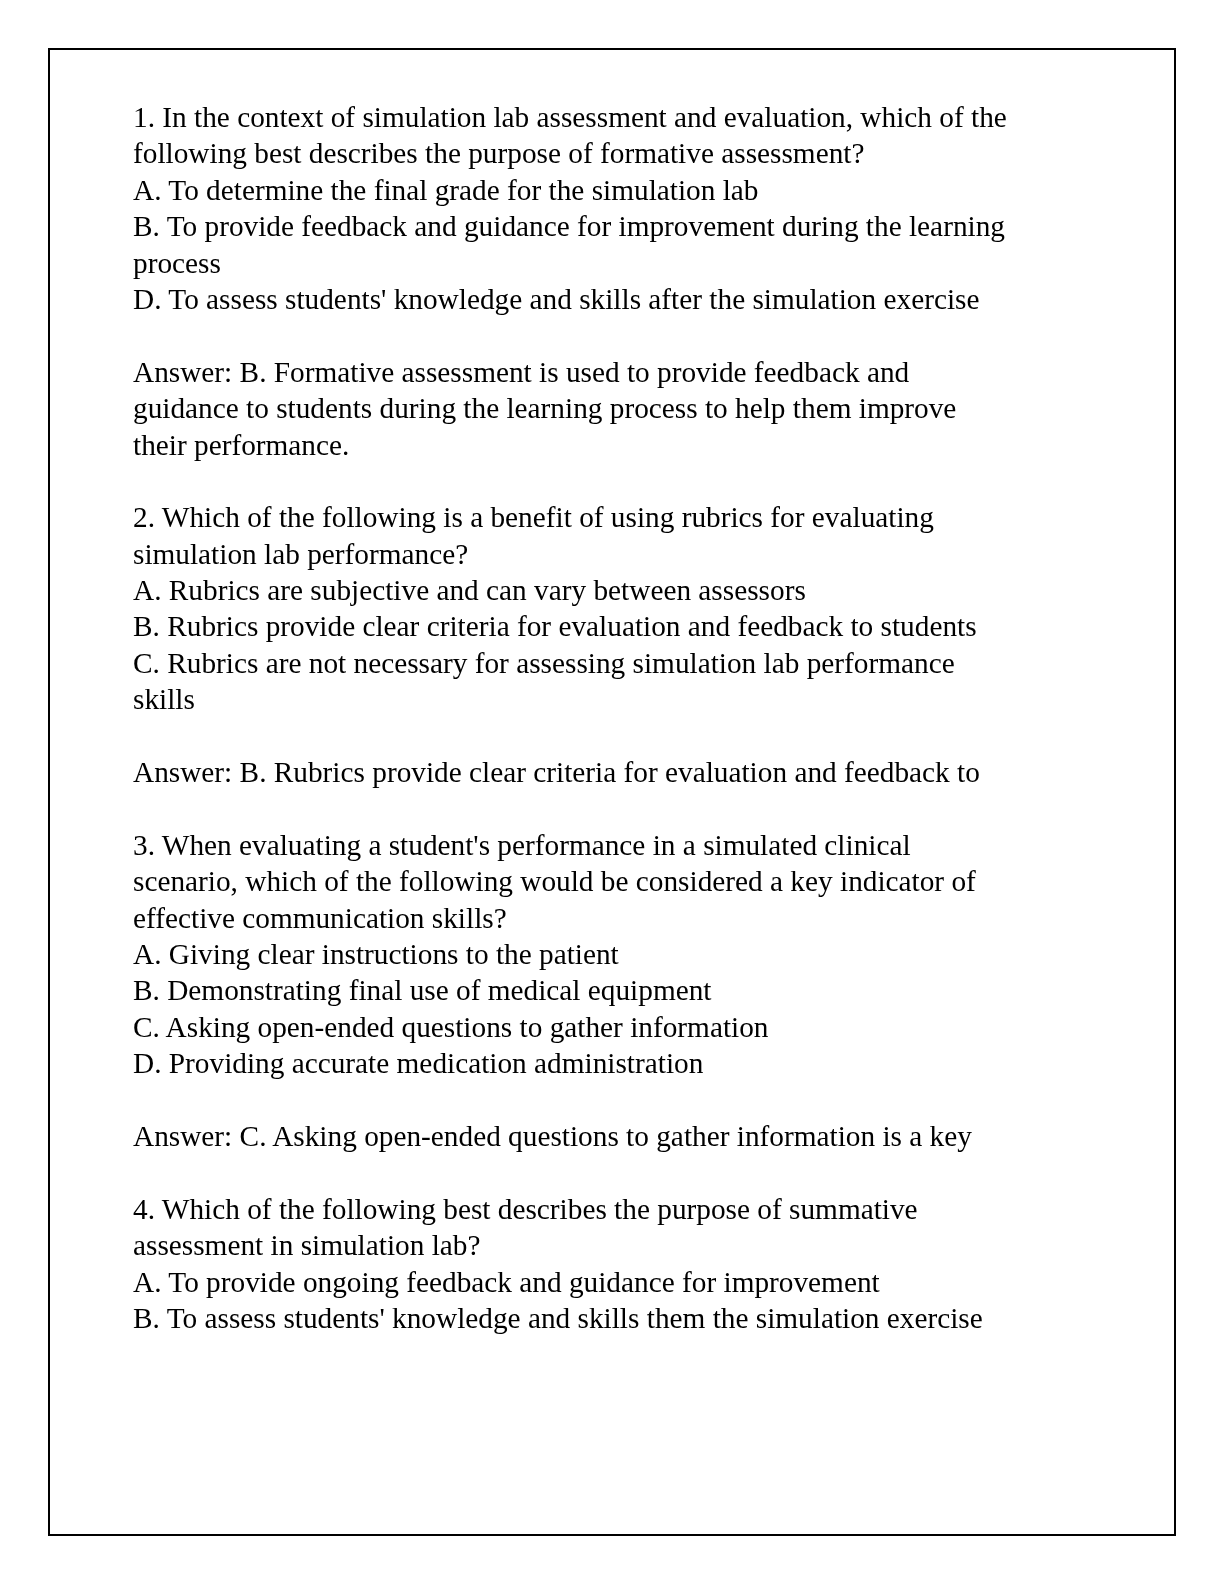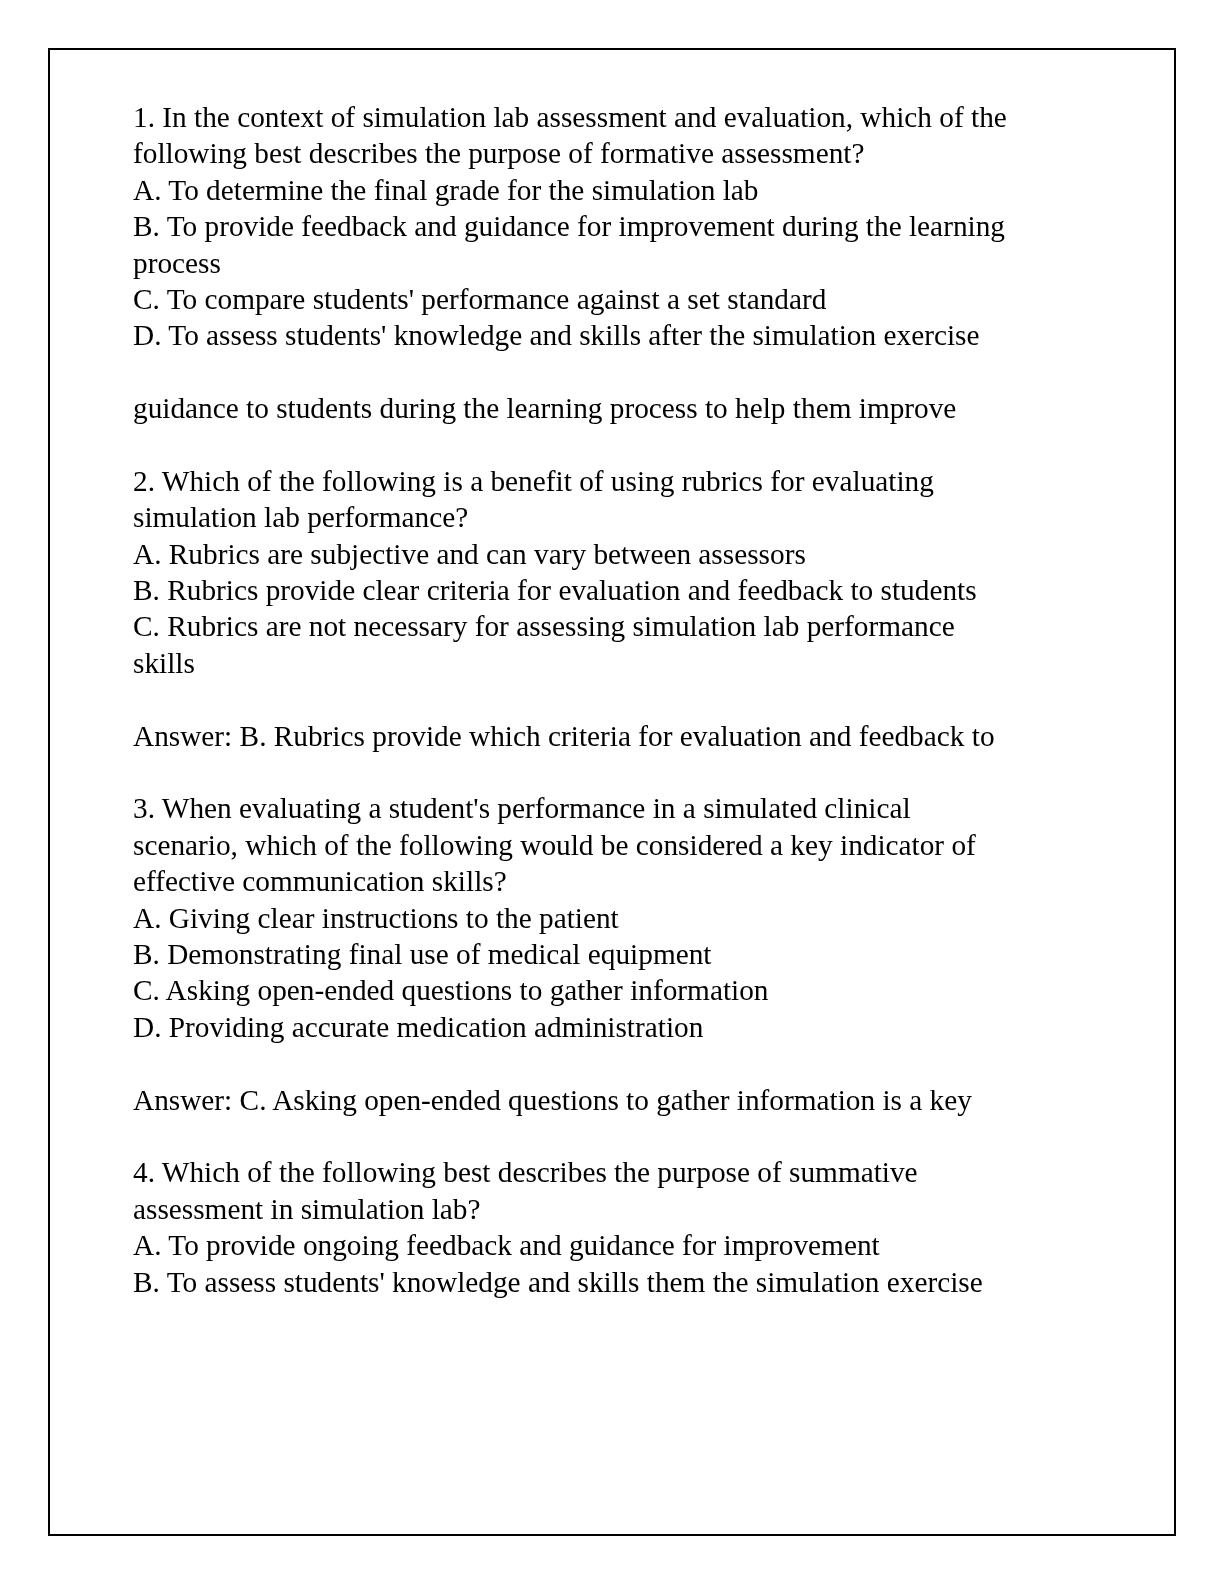--- a/index.html
+++ b/index.html
@@ -51,40 +51,41 @@
 <div class="page-frame"></div>
 
 <div class="content">
 
   <div class="question-block">
     <span class="line">1. In the context of simulation lab assessment and evaluation, which of the</span>
     <span class="line">following best describes the purpose of formative assessment?</span>
     <span class="line">A. To determine the final grade for the simulation lab</span>
     <span class="line">B. To provide feedback and guidance for improvement during the learning</span>
     <span class="line">process</span>
-    <span class="line">C. To compare students' performance against a set standard</span>
     <span class="line">D. To assess students' knowledge and skills after the simulation exercise</span>
   </div>
   <span class="blank"></span>
   <div class="answer-block">
+    <span class="line">Answer: B. Formative assessment is used to provide feedback and</span>
     <span class="line">guidance to students during the learning process to help them improve</span>
+    <span class="line">their performance.</span>
   </div>
   <span class="blank"></span>
 
   <div class="question-block">
     <span class="line">2. Which of the following is a benefit of using rubrics for evaluating</span>
     <span class="line">simulation lab performance?</span>
     <span class="line">A. Rubrics are subjective and can vary between assessors</span>
     <span class="line">B. Rubrics provide clear criteria for evaluation and feedback to students</span>
     <span class="line">C. Rubrics are not necessary for assessing simulation lab performance</span>
     <span class="line">skills</span>
   </div>
   <span class="blank"></span>
   <div class="answer-block">
-    <span class="line">Answer: B. Rubrics provide which criteria for evaluation and feedback to</span>
+    <span class="line">Answer: B. Rubrics provide clear criteria for evaluation and feedback to</span>
   </div>
   <span class="blank"></span>
 
   <div class="question-block">
     <span class="line">3. When evaluating a student's performance in a simulated clinical</span>
     <span class="line">scenario, which of the following would be considered a key indicator of</span>
     <span class="line">effective communication skills?</span>
     <span class="line">A. Giving clear instructions to the patient</span>
     <span class="line">B. Demonstrating final use of medical equipment</span>
     <span class="line">C. Asking open-ended questions to gather information</span>

